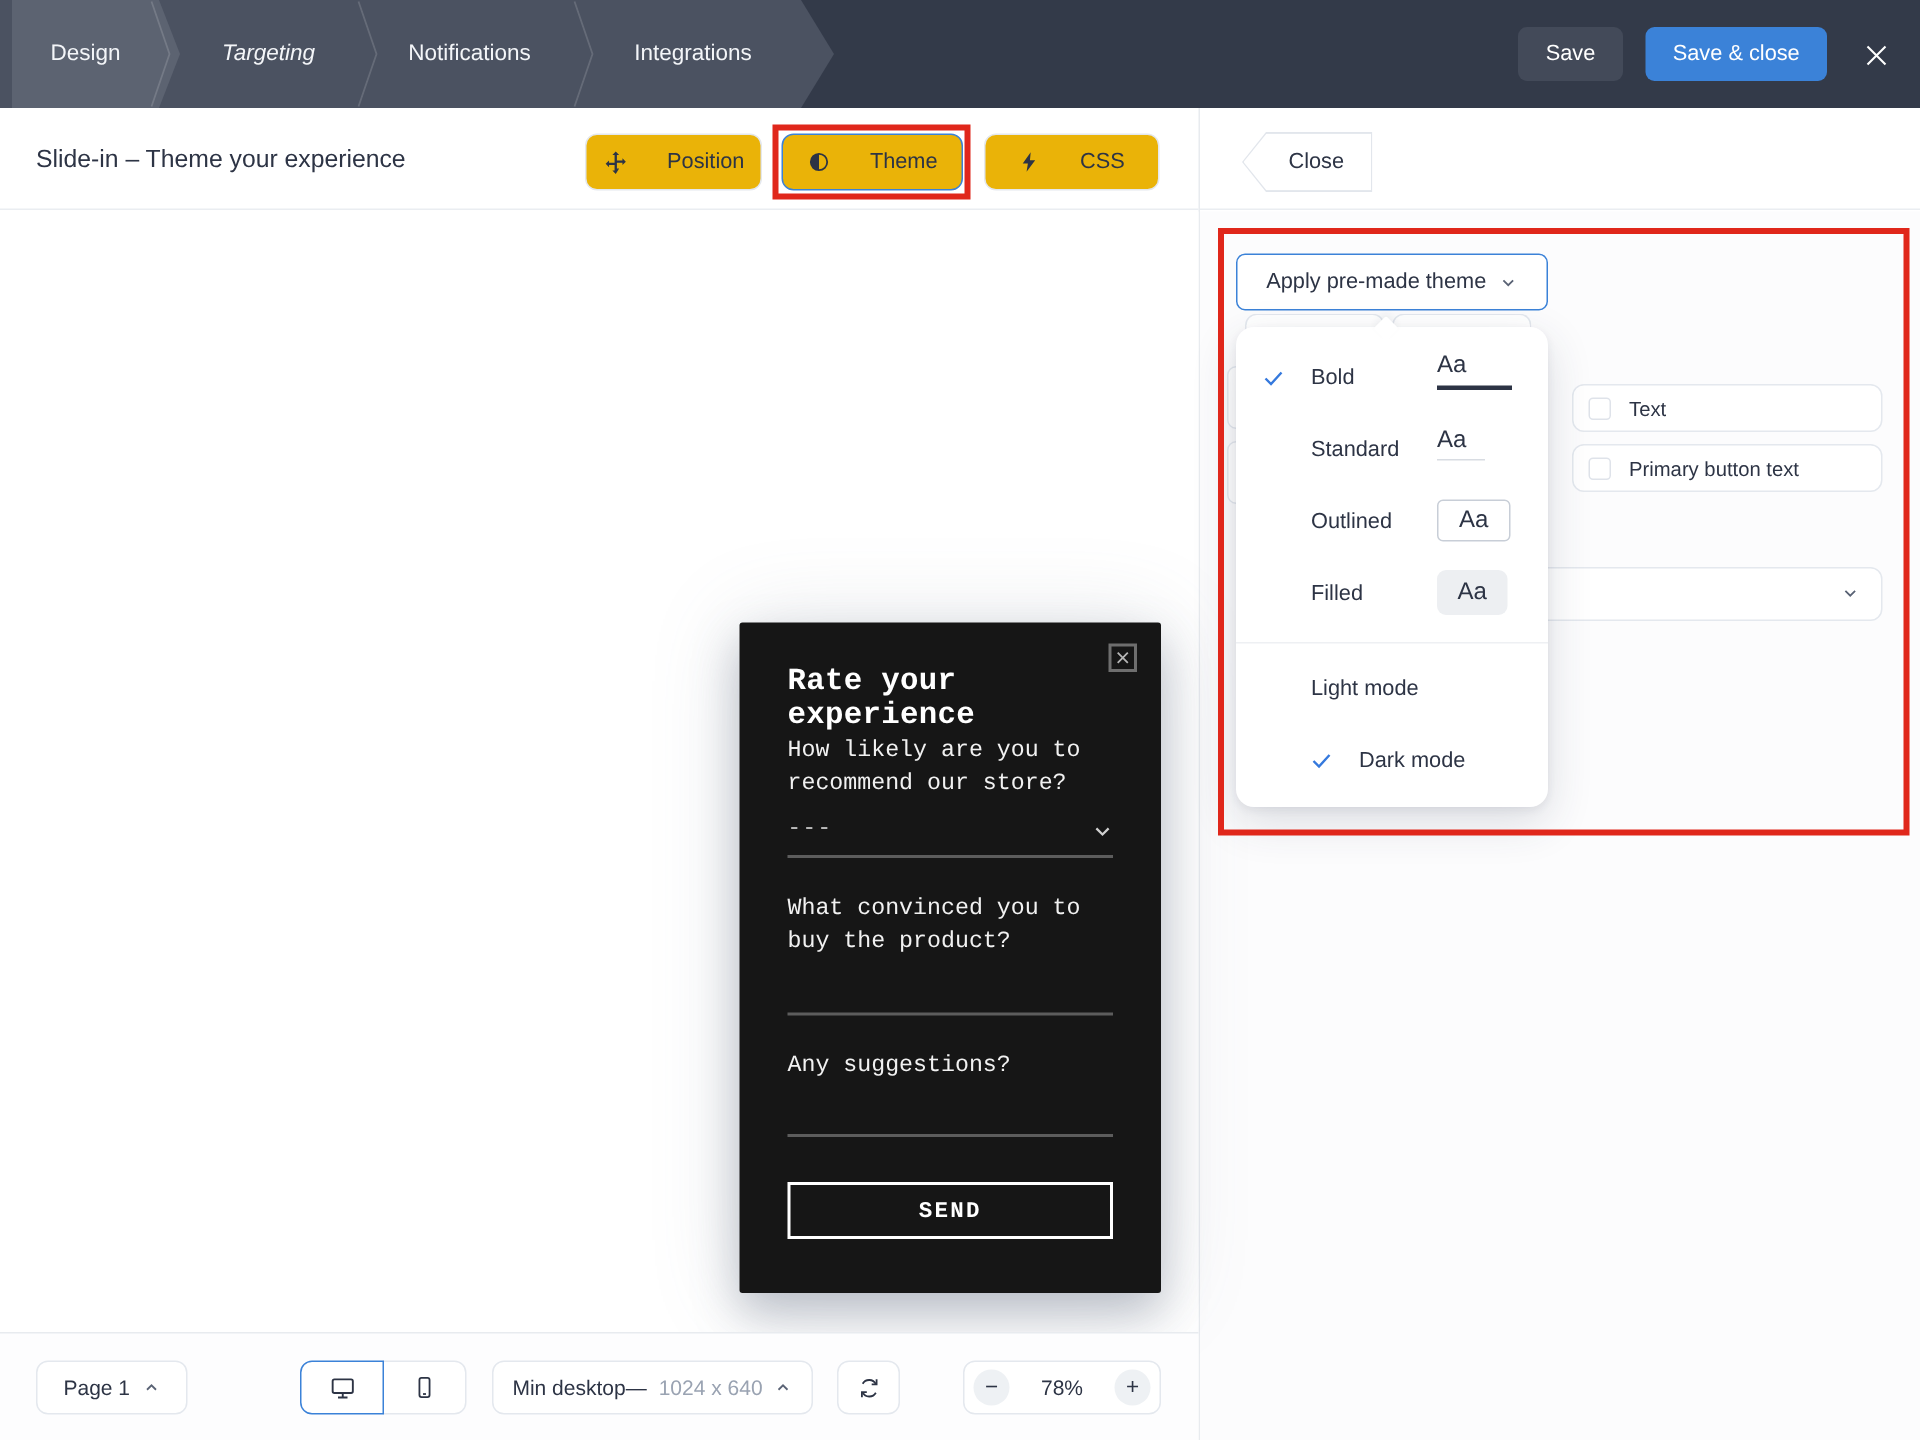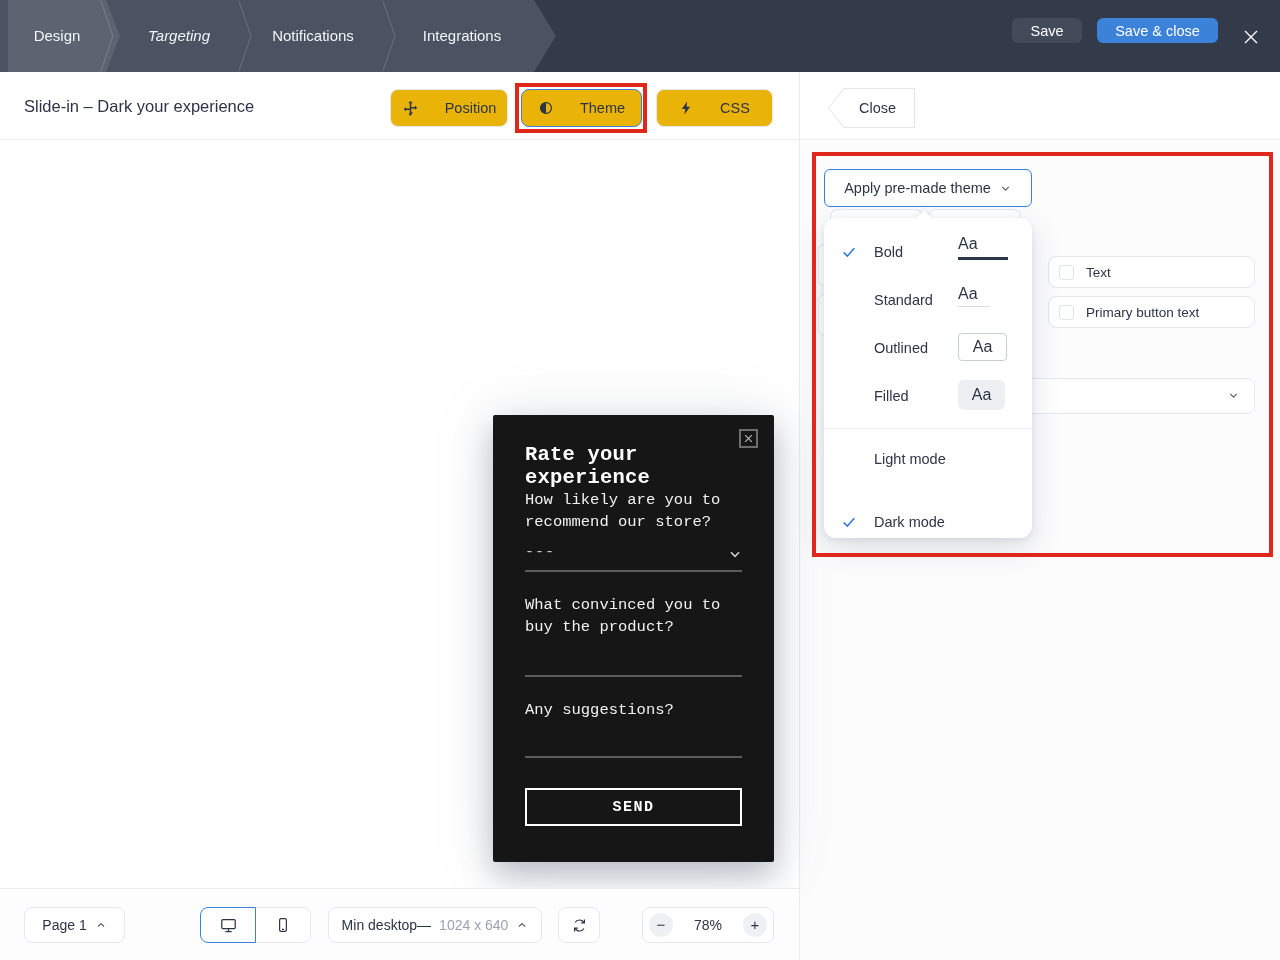--- a/index.html
+++ b/index.html
@@ -10,21 +10,21 @@
   
   .header { position:absolute; left:0; top:0; width:1280px; height:72px; background:#333a49; }
   .tab-strip { position:absolute; left:0; top:0; width:556px; height:72px; background:#4b5261;
     -webkit-clip-path:polygon(0 0, calc(100% - 22px) 0, 100% 50%, calc(100% - 22px) 100%, 0 100%);
     clip-path:polygon(0 0, calc(100% - 22px) 0, 100% 50%, calc(100% - 22px) 100%, 0 100%); }
   .tab-active-shape { position:absolute; left:8px; top:0; width:112px; height:72px; background:#5c6371;
     clip-path:polygon(0 0, calc(100% - 14px) 0, 100% 50%, calc(100% - 14px) 100%, 0 100%); }
   .tab-label { position:absolute; top:0; height:72px; line-height:72px; text-align:center;
     font-size:15px; color:#f3f5f8; cursor:pointer; }
   .tab-sep { position:absolute; top:0; }
-  .hd-btn { position:absolute; top:18px; height:25px; border:none; border-radius:6px;
+  .hd-btn { position:absolute; top:18px; height:36px; border:none; border-radius:6px;
     color:#fff; font-size:14.5px; font-family:inherit; cursor:pointer; }
   .hd-save { left:1012px; width:70px; background:#434a59; }
   .hd-savec { left:1097px; width:121px; background:#3b82d8; font-weight:500; }
   .hd-close { position:absolute; left:1238px; top:24px; width:26px; height:26px; cursor:pointer;
     display:flex; align-items:center; justify-content:center; background:transparent; border:none; }
 
   
   .toolbar { position:absolute; left:0; top:72px; width:799px; height:68px; background:#fff;
     border-bottom:1px solid #eaedf1; }
   .doc-title { position:absolute; left:24px; top:0; height:68px; line-height:68px;
@@ -151,21 +151,21 @@
     <button class="hd-btn hd-save">Save</button>
     <button class="hd-btn hd-savec">Save &amp; close</button>
     <button class="hd-close">
       <svg width="18" height="18" viewBox="0 0 18 18">
         <path d="M3 3 L15 15 M15 3 L3 15" stroke="#ffffff" stroke-width="1.4" fill="none"></path>
       </svg>
     </button>
   </div>
 
   <div class="toolbar">
-    <div class="doc-title">Slide-in – Dark your experience</div>
+    <div class="doc-title">Slide-in – Theme your experience</div>
 
     <button class="tb-btn tb-position">
       <svg width="17" height="17" viewBox="0 0 24 24">
         <path d="M12 1.5l3.2 3.2h-2.1v5.2h5.2V7.8l3.2 3.2-3.2 3.2v-2.1h-5.2v5.2h2.1L12 22.5l-3.2-3.2h2.1v-5.2H5.7v2.1L2.5 13l3.2-3.2v2.1h5.2V4.7H8.8z" fill="#2d3445"></path>
       </svg>
       <span>Position</span>
     </button>
 
     <button class="tb-btn tb-theme">
       <svg width="16" height="16" viewBox="0 0 24 24">
@@ -248,21 +248,21 @@
         <span class="menu-row-label">Filled</span>
         <span class="pv pv-filled">Aa</span>
       </div>
 
       <div class="menu-divider"></div>
 
       <div class="menu-row" style="top:217px;">
         <span class="menu-row-label">Light mode</span>
       </div>
 
-      <div class="menu-row" style="top:280px;">
+      <div class="menu-row" style="top:265px;margin-left:32px;">
         <svg class="menu-check" width="16" height="16" viewBox="0 0 24 24">
           <polyline points="4,12.5 9.5,18 20,6.5" fill="none" stroke="#3579dd" stroke-width="2.4"></polyline>
         </svg>
         <span class="menu-row-label">Dark mode</span>
       </div>
     </div>
 
     <div class="annot annot-panel"></div>
   </div>
 

